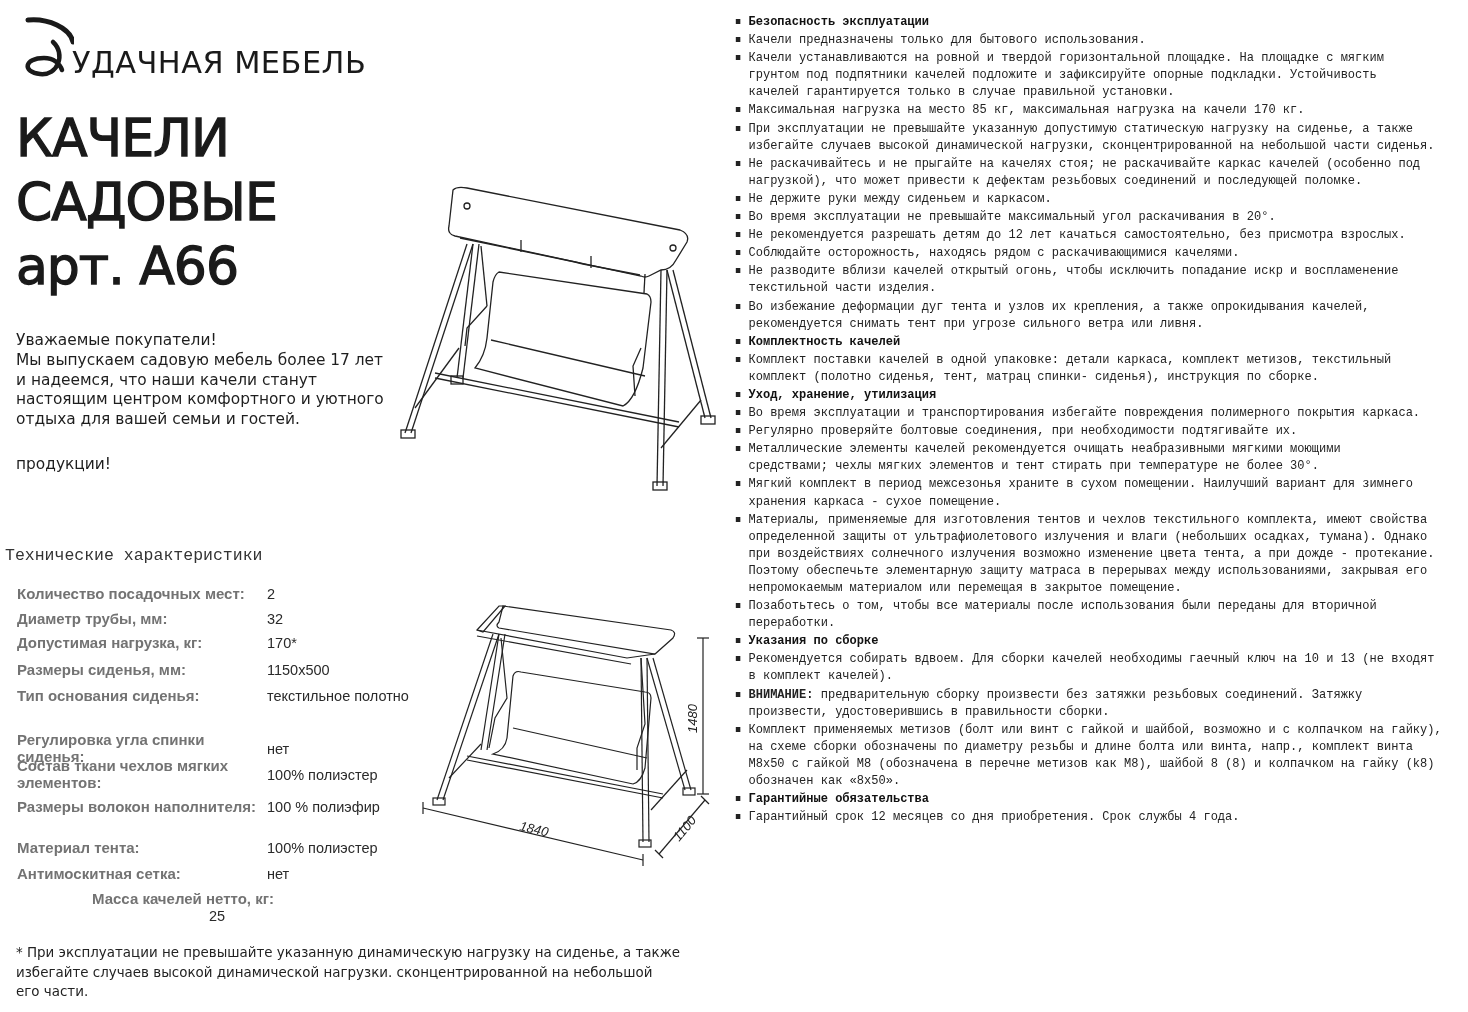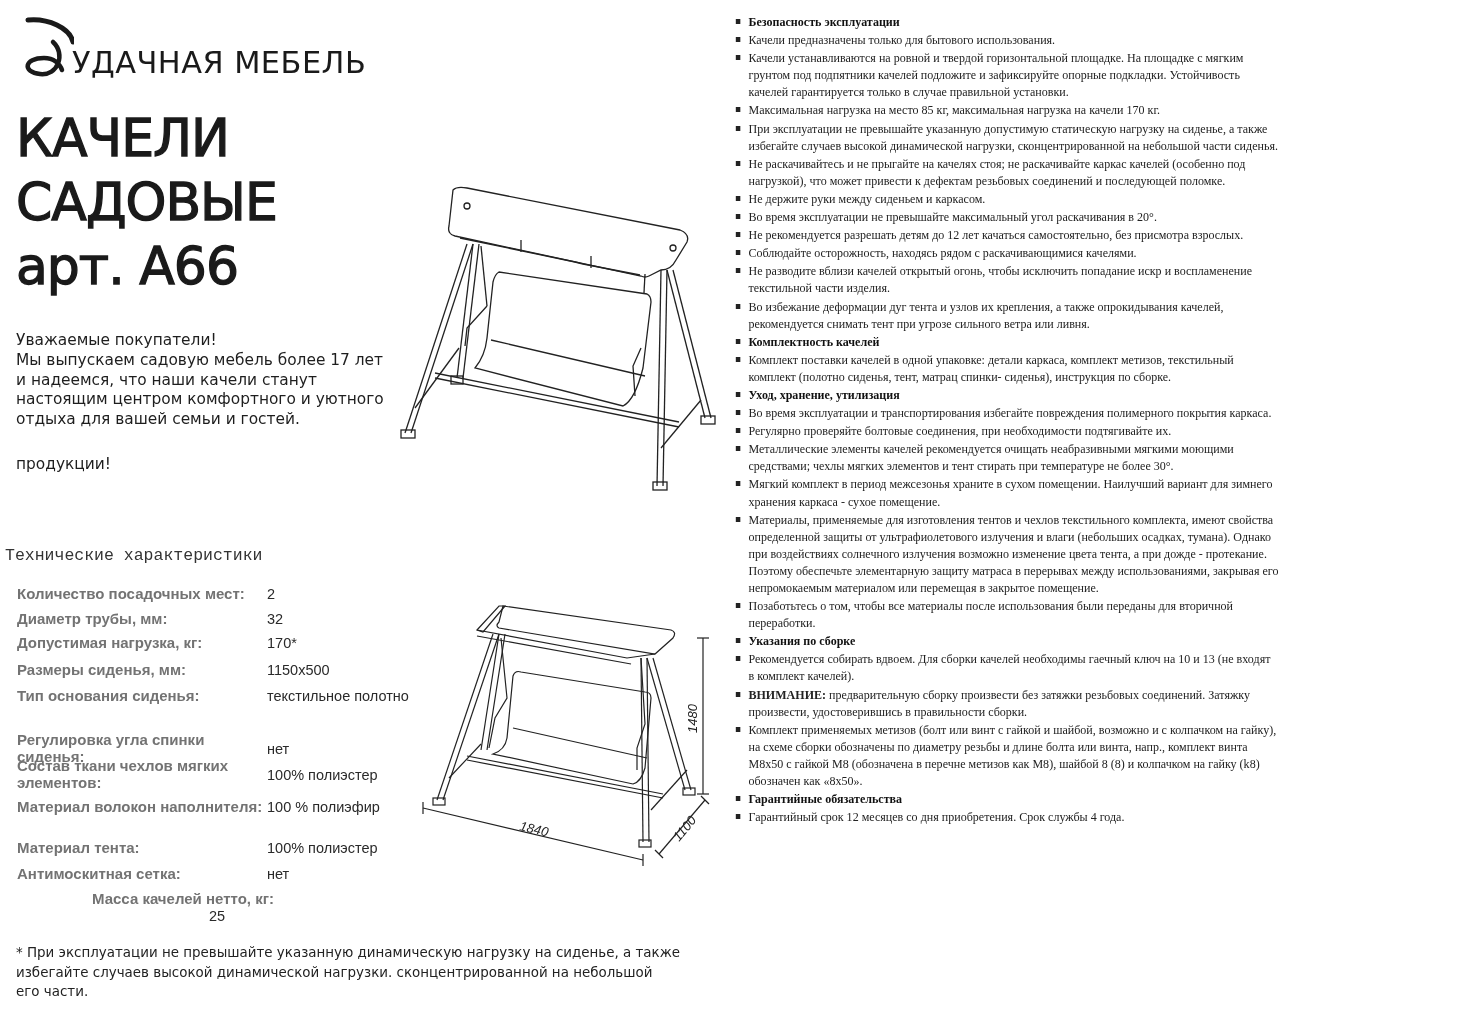--- a/index.html
+++ b/index.html
@@ -26,21 +26,21 @@
   #specs-heading { left:5px; top:546px; font-family:Liberation Mono, monospace; font-size:16.5px; color:#333; }
   #specs { left:17px; top:586px; width:400px; font-family:"Liberation Sans", sans-serif; }
   .spec-row { display:flex; align-items:center; position:absolute; left:0; width:400px; }
   .spec-label { width:250px; font-weight:bold; font-size:15px; line-height:16.5px; color:#737373; }
   .spec-value { font-size:14.5px; color:#2a2a2a; }
 
   
   #footnote { left:16px; top:942px; width:700px; font-family:"DejaVu Sans", sans-serif; font-size:14.6px; line-height:19.5px; color:#222; transform:scaleX(0.92); transform-origin:left top; width:760px; }
 
   
-  #rules { left:734px; top:13px; width:730px; font-family:Liberation Serif, serif; font-size:13.3px; line-height:17.1px; color:#222; }
+  #rules { left:734px; top:13px; width:730px; font-family:Liberation Mono, monospace; font-size:13.3px; line-height:17.1px; color:#222; }
   #rules ul { list-style:none; margin:0; padding:0; }
   #rules li { position:relative; padding-left:16px; margin-bottom:1px; transform:scaleX(0.905); transform-origin:left top; width:800px; }
   #rules li::before { content:""; position:absolute; left:2px; top:6px; width:5px; height:5px; background:#222; }
   #rules li.head { font-weight:bold; color:#111; }
   #rules b { font-weight:bold; }
 
   
   #swing-canopy { left:395px; top:178px; }
   #swing-frame { left:415px; top:598px; }
   .dim-label { font-family:"Liberation Sans", sans-serif; font-size:13px; fill:#222; font-style:italic; }
@@ -98,21 +98,21 @@
     </div>
     <div class="spec-row" style="top: 146px;">
       <div class="spec-label">Регулировка угла спинки сиденья:</div>
       <div class="spec-value">нет</div>
     </div>
     <div class="spec-row" style="top: 172px;">
       <div class="spec-label">Состав ткани чехлов мягких элементов:</div>
       <div class="spec-value">100% полиэстер</div>
     </div>
     <div class="spec-row" style="top: 213px;">
-      <div class="spec-label">Материал волокон наполнителя:</div>
+      <div class="spec-label">Размеры волокон наполнителя:</div>
       <div class="spec-value">100 % полиэфир</div>
     </div>
     <div class="spec-row" style="top: 254px;">
       <div class="spec-label">Материал тента:</div>
       <div class="spec-value">100% полиэстер</div>
     </div>
     <div class="spec-row" style="top: 280px;">
       <div class="spec-label">Антимоскитная сетка:</div>
       <div class="spec-value">нет</div>
     </div>

